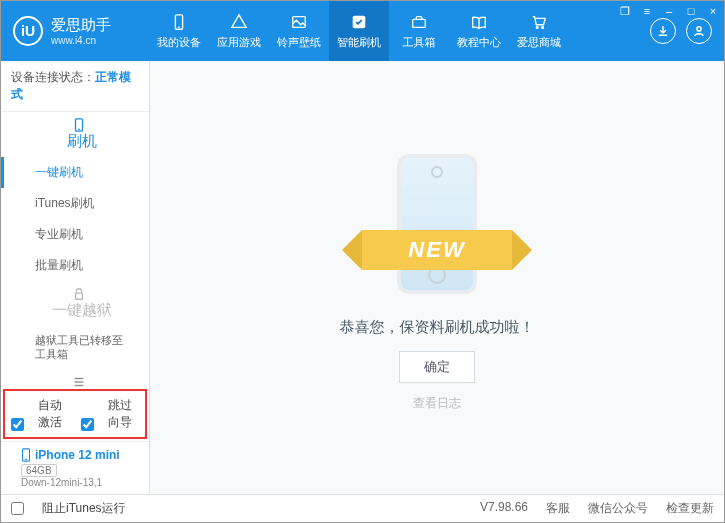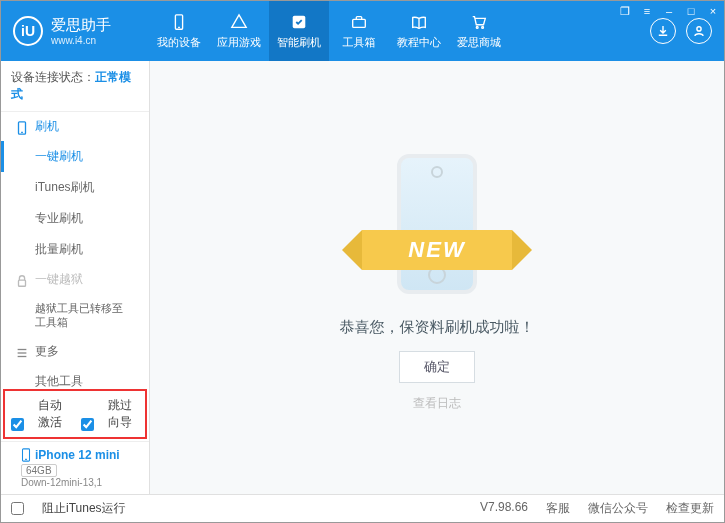--- a/index.html
+++ b/index.html
@@ -18,21 +18,21 @@
 .win-controls { position: absolute; right: 0; top: 0; display: flex; height: 20px; align-items: center; }
 .win-controls span { width: 22px; text-align: center; font-size: 11px; cursor: pointer; color: #fff; }
 .hdr-right { display: flex; align-items: center; padding-right: 12px; gap: 10px; }
 .circle-btn { width: 26px; height: 26px; border: 1.5px solid #fff; border-radius: 50%; display: flex; align-items: center; justify-content: center; cursor: pointer; }
 .circle-btn svg { width: 14px; height: 14px; }
 .body { flex: 1; display: flex; min-height: 0; }
 .sidebar { width: 149px; border-right: 1px solid #e0e0e0; display: flex; flex-direction: column; font-size: 12px; }
 .status-bar { padding: 8px 10px; color: #555; border-bottom: 1px solid #eee; }
 .status-bar b { color: #1b8fe6; }
 .menu { flex: 1; overflow: auto; }
-.menu-group { padding: 6px 0 6px 14px; display: flex; align-items: flex-end; color: #666; font-size: 12px; }
+.menu-group { padding: 6px 0 6px 14px; display: flex; align-items: center; color: #666; font-size: 15px; flex-direction: column; }
 .menu-group svg { width: 14px; height: 14px; margin-right: 6px; }
 .gray { color: #bbb !important; }
 .menu-item { padding: 7px 0 7px 34px; color: #666; cursor: pointer; position: relative; }
 .menu-item.active { color: #1b8fe6; }
 .menu-item.active::before { content: ""; position: absolute; left: 0; top: 0; bottom: 0; width: 3px; background: #1b8fe6; }
 .menu-item.sub { font-size: 11px; line-height: 1.3; }
 .opts-box { border: 2px solid #e33; margin: 2px 2px; padding: 6px 6px; display: flex; gap: 12px; }
 .cbx { display: flex; align-items: flex-end; gap: 14px; color: #444; font-size: 12px; cursor: pointer; }
 .cbx input { accent-color: #1b8fe6; }
 .dev-block { padding: 6px 20px; border-top: 1px solid #eee; }
@@ -85,20 +85,27 @@
             <line x1="9" y1="16" x2="11" y2="16"></line>
           </svg>
           <span>我的设备</span>
         </div>
       <div class="nav-item">
           <svg class="nav-icon" viewBox="0 0 20 20" fill="none" stroke="#fff" stroke-width="1.5">
             <path d="M10 2l8 14H2z"></path>
           </svg>
           <span>应用游戏</span>
         </div>
+      <div class="nav-item">
+          <svg class="nav-icon" viewBox="0 0 20 20" fill="none" stroke="#fff" stroke-width="1.5">
+            <rect x="3" y="4" width="14" height="12" rx="1"></rect>
+            <path d="M3 12l4-4 5 5 2-2 3 3"></path>
+          </svg>
+          <span>铃声壁纸</span>
+        </div>
       <div class="nav-item active">
           <svg class="nav-icon" viewBox="0 0 20 20" fill="#fff">
             <rect x="3" y="3" width="14" height="14" rx="2"></rect>
             <path d="M7 10l2 2 4-4" stroke="#1277c6" stroke-width="2" fill="none"></path>
           </svg>
           <span>智能刷机</span>
         </div>
       <div class="nav-item">
           <svg class="nav-icon" viewBox="0 0 20 20" fill="none" stroke="#fff" stroke-width="1.5">
             <rect x="3" y="7" width="14" height="9" rx="1"></rect>

